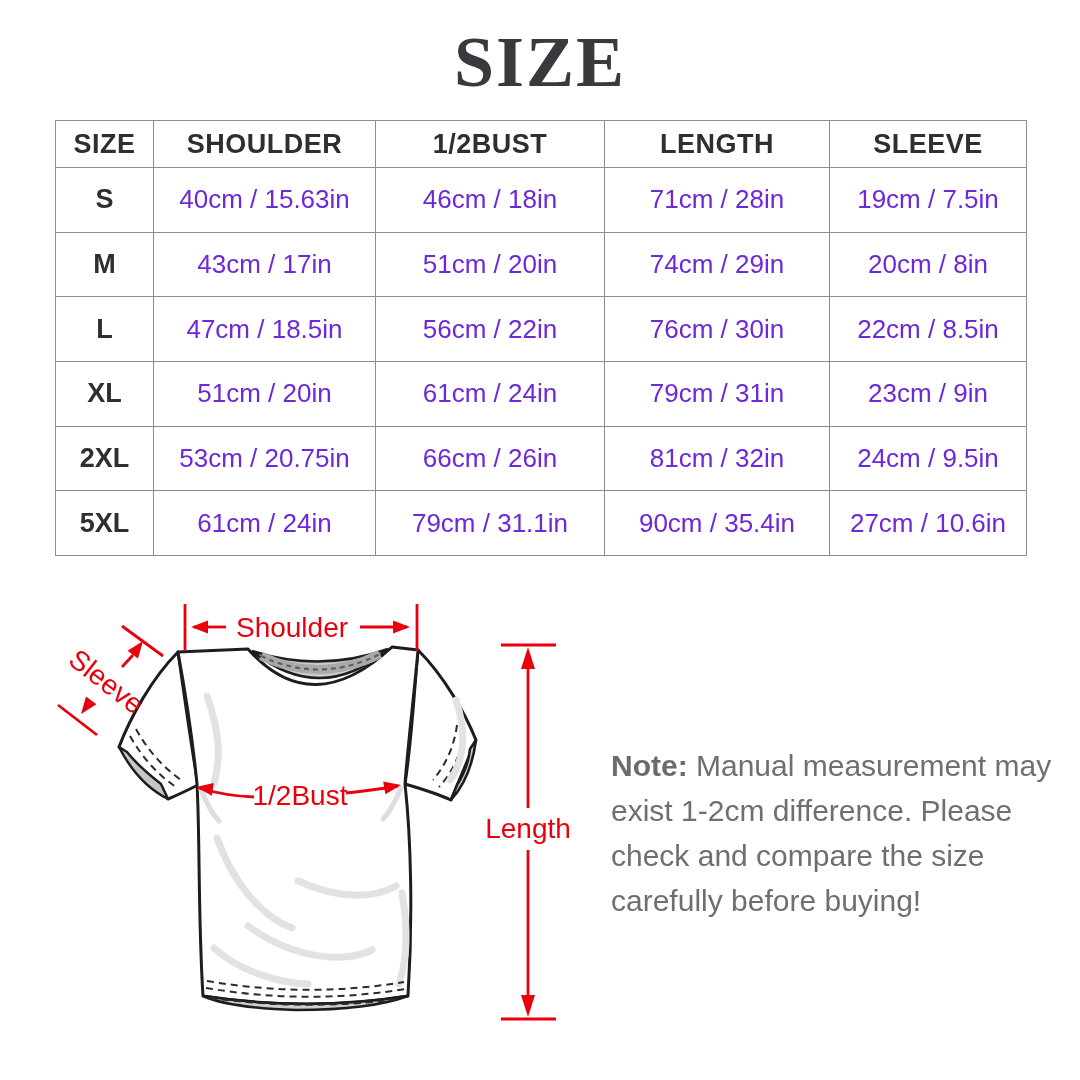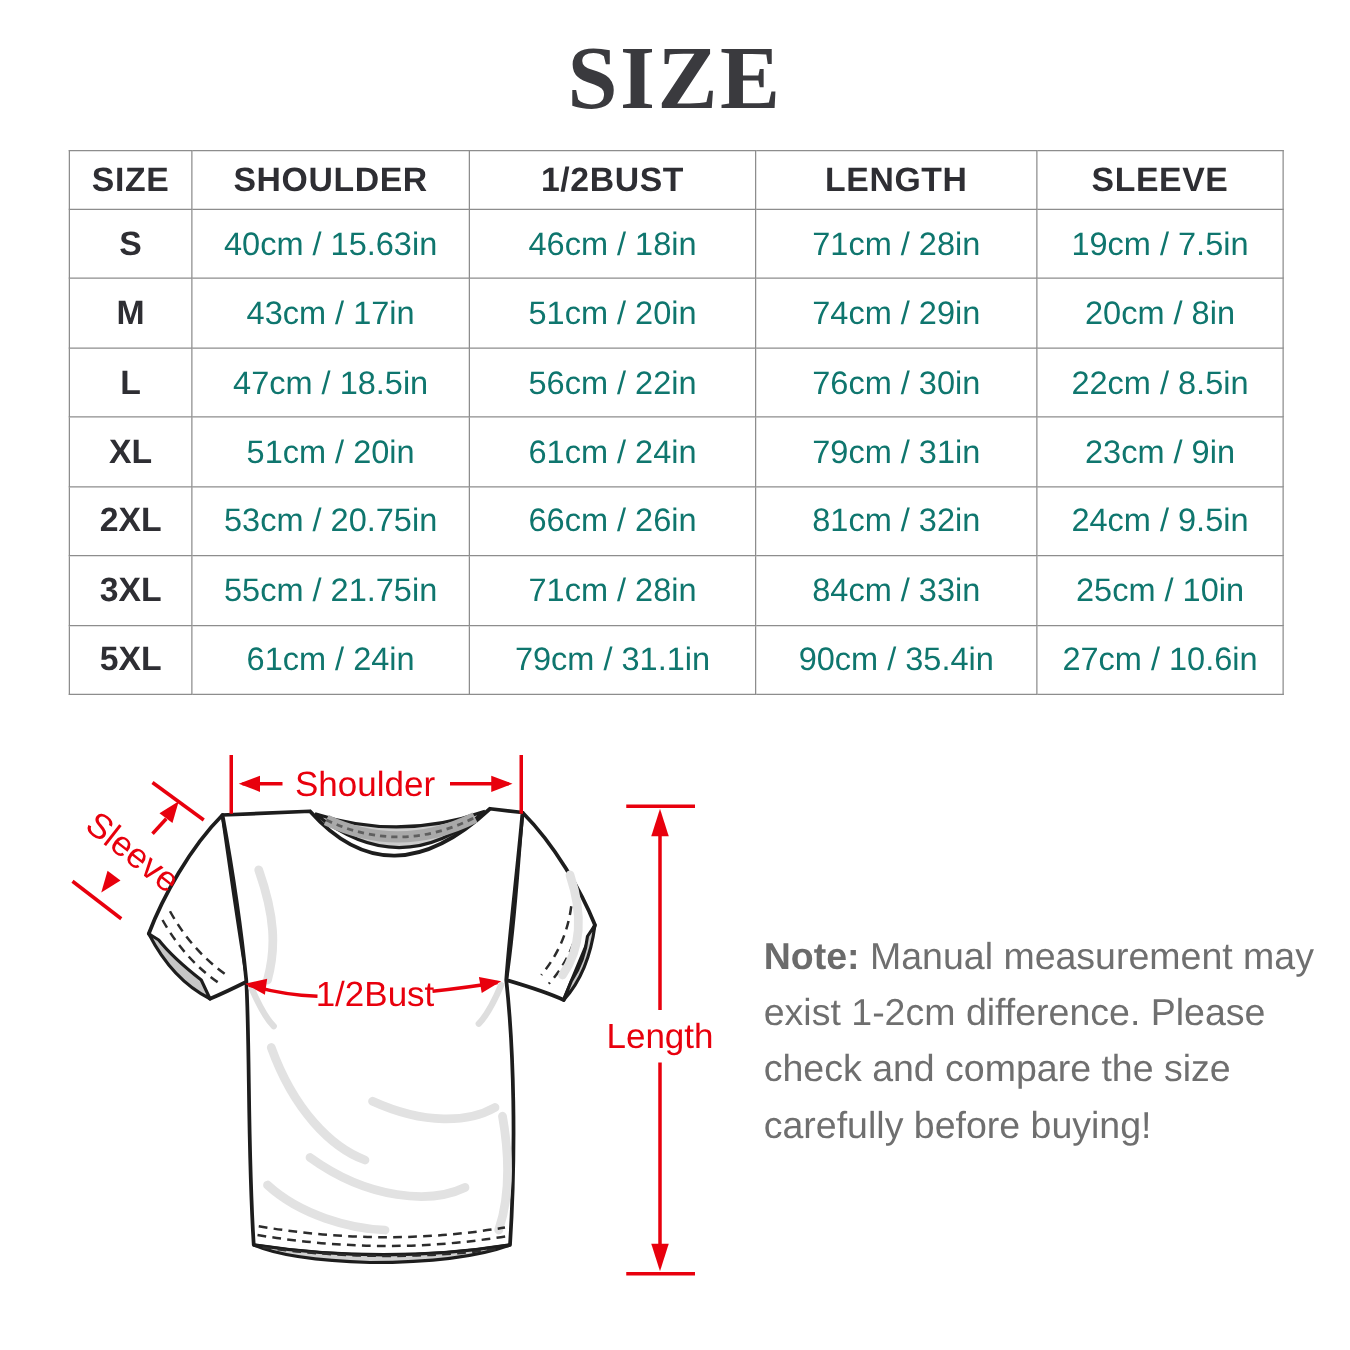--- a/index.html
+++ b/index.html
@@ -19,21 +19,21 @@
   }
   table.size-table th,table.size-table td{
     border:1.5px solid #8d8d8d;text-align:center;vertical-align:middle;
     padding:0;overflow:hidden;white-space:nowrap;
   }
   table.size-table thead tr{height:47px;}
   table.size-table tbody tr{height:48.5px;}
   table.size-table th{
     font-size:27px;font-weight:bold;color:#2e2e33;letter-spacing:0.5px;
   }
-  table.size-table td{font-size:26px;color:#0f766e;}
+  table.size-table td{font-size:26px;color:#6d28d9;}
   table.size-table td.size-col{font-weight:bold;color:#2e2e33;font-size:27px;}
   .diagram{position:absolute;left:40px;top:588px;width:530px;height:480px;}
   .shirt-line{fill:#ffffff;stroke:#1d1d1d;stroke-width:3;stroke-linejoin:round;}
   .shirt-gray{fill:#c6c6c6;stroke:#1d1d1d;stroke-width:2.5;stroke-linejoin:round;}
   .hem-gray{fill:#cfcfcf;stroke:#1d1d1d;stroke-width:2.5;}
   .collar-gray{fill:#cbcbcb;stroke:#1d1d1d;stroke-width:2.5;}
   .band{fill:none;stroke:#a9a9a9;stroke-width:9;}
   .band-stitch{fill:none;stroke:#5f5f5f;stroke-width:2.2;stroke-dasharray:5 4;}
   .stitch{fill:none;stroke:#2c2c2c;stroke-width:2;stroke-dasharray:7 5;}
   .wr{fill:none;stroke:#e2e2e2;stroke-width:7;stroke-linecap:round;}
@@ -103,27 +103,20 @@
           <td>23cm / 9in</td>
         </tr>
         <tr>
           <td class="size-col">2XL</td>
           <td>53cm / 20.75in</td>
           <td>66cm / 26in</td>
           <td>81cm / 32in</td>
           <td>24cm / 9.5in</td>
         </tr>
         <tr>
-          <td class="size-col">3XL</td>
-          <td>55cm / 21.75in</td>
-          <td>71cm / 28in</td>
-          <td>84cm / 33in</td>
-          <td>25cm / 10in</td>
-        </tr>
-        <tr>
           <td class="size-col">5XL</td>
           <td>61cm / 24in</td>
           <td>79cm / 31.1in</td>
           <td>90cm / 35.4in</td>
           <td>27cm / 10.6in</td>
         </tr>
       </tbody>
   </table>
 </div>
 

